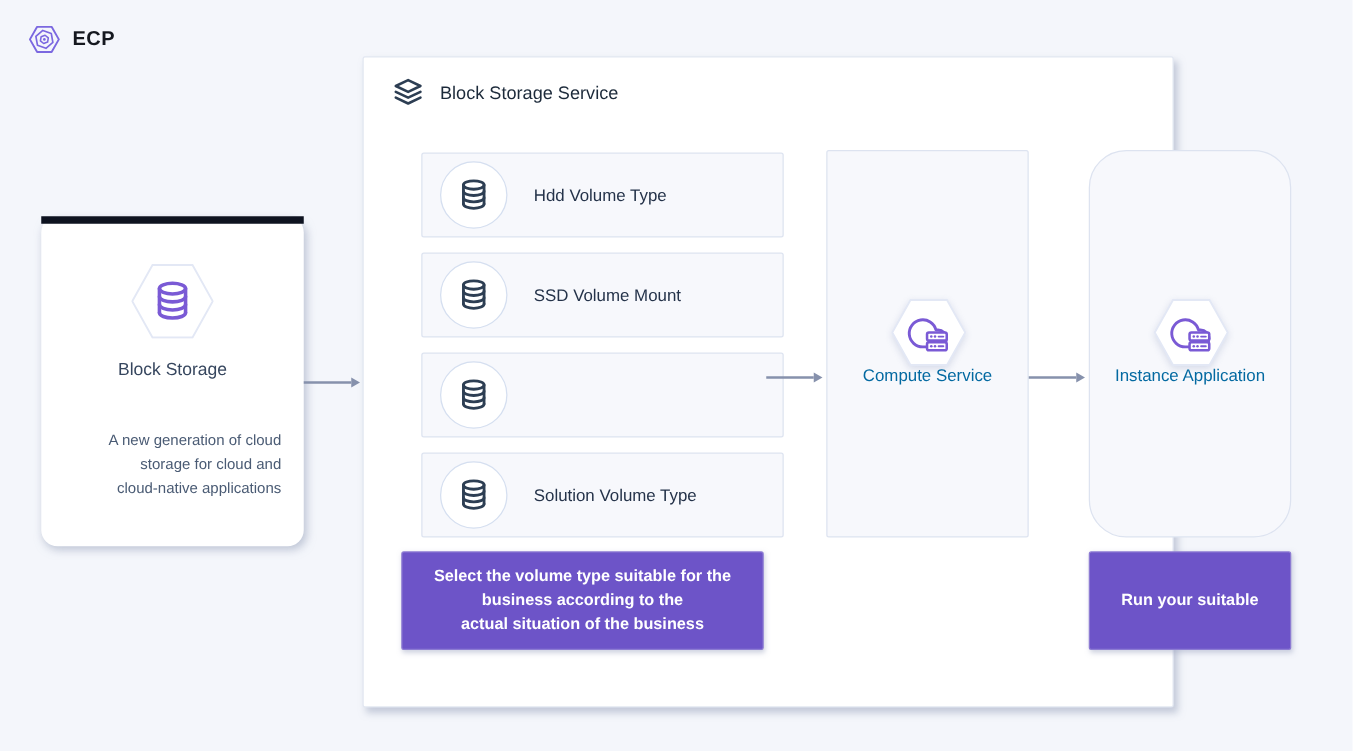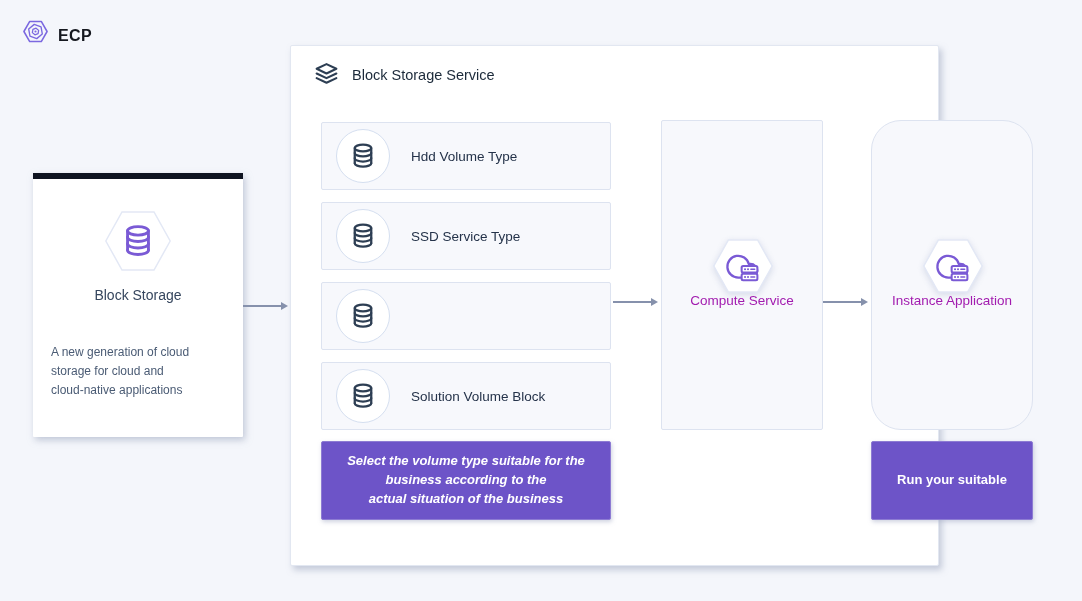--- a/index.html
+++ b/index.html
@@ -5,37 +5,37 @@
   html,body{margin:0;padding:0;}
   body{
     width:1082px;height:601px;
     background:#f4f6fb;
     font-family:"Liberation Sans","DejaVu Sans",sans-serif;
     overflow:hidden;
   }
   .stage{position:relative;width:1082px;height:601px;}
 
   
-  .logo{position:absolute;left:22px;top:18px;display:flex;align-items:flex-end;gap:9px;cursor:pointer;}
+  .logo{position:absolute;left:22px;top:18px;display:flex;align-items:center;gap:9px;cursor:pointer;}
   .logo-text{font-size:16px;font-weight:bold;color:#15181f;letter-spacing:.4px;}
 
   
   .left-card{
     position:absolute;left:33px;top:173px;width:210px;height:264px;
-    background:#ffffff;border-radius:1px;
+    background:#ffffff;border-radius:13px;
     box-shadow:2px 3px 7px rgba(148,158,184,.55);
   }
   .left-card .topbar{position:absolute;left:0;top:0;width:100%;height:6px;background:#0e1320;}
   .left-card .hex-wrap{position:absolute;left:72px;top:38px;}
   .left-card .title{
     position:absolute;left:0;top:114px;width:100%;text-align:center;
     font-size:14px;color:#36465e;
   }
   .left-card .desc{
-    position:absolute;left:18px;top:170px;width:174px;text-align:left;
+    position:absolute;left:18px;top:170px;width:174px;text-align:right;
     font-size:12px;line-height:1.6;color:#4a5b74;white-space:pre-line;
   }
 
   
   .arrow{position:absolute;height:2px;background:#8691ac;}
   .arrow::after{
     content:"";position:absolute;right:-7px;top:-3px;
     border-left:7px solid #8691ac;border-top:4px solid transparent;border-bottom:4px solid transparent;
   }
 
@@ -43,56 +43,56 @@
   .panel{
     position:absolute;left:290px;top:45px;width:649px;height:521px;
     background:#ffffff;border:1px solid #e2e7f1;border-radius:2px;
     box-shadow:3px 4px 6px rgba(150,160,185,.5);
     box-sizing:border-box;
   }
   .panel-header{position:absolute;left:22px;top:16px;display:flex;align-items:center;gap:12px;}
   .panel-title{font-size:14.5px;color:#1c2a3a;}
 
   
-  .vcol{position:absolute;left:30px;top:76px;width:290px;}
+  .vcol{position:absolute;left:46px;top:76px;width:290px;}
   .vcard{
     position:relative;width:290px;height:68px;margin-bottom:12px;
     background:#f7f8fc;border:1px solid #dde3f0;border-radius:2px;
     box-sizing:border-box;display:flex;align-items:center;
   }
   .vcircle{
     width:52px;height:52px;margin-left:14px;border-radius:50%;
     background:#ffffff;border:1px solid #d5dff0;
     display:flex;align-items:center;justify-content:center;flex:0 0 auto;
   }
   .vlabel{margin-left:21px;font-size:13.5px;color:#25334a;}
 
   
   .bigbox{
     position:absolute;top:74px;width:162px;height:310px;
     background:#f7f8fc;border:1px solid #dde3f0;border-radius:2px;box-sizing:border-box;
   }
   .bigbox .hex-wrap{position:absolute;left:51px;top:118px;filter:drop-shadow(0 2px 3px rgba(175,184,210,.45));}
   .bigbox .blabel{
     position:absolute;left:0;top:172px;width:100%;text-align:center;
-    font-size:13.5px;color:#a21caf;
+    font-size:13.5px;color:#0369a1;
   }
   .box-compute{left:370px;}
   .box-instance{left:580px;border-radius:30px;}
 
   
   .banner{
     position:absolute;top:395px;height:79px;
     background:#6d54c8;border:1px solid #8d7bd3;border-radius:2px;box-sizing:border-box;
     display:flex;align-items:center;justify-content:center;
     color:#ffffff;font-size:13px;font-weight:600;line-height:1.45;text-align:center;
     white-space:pre-line;
     box-shadow:1px 2px 4px rgba(160,168,195,.5);
   }
-  .banner-volume{left:30px;width:290px;font-style:italic;}
+  .banner-volume{left:30px;width:290px;}
   .banner-mount{left:370px;width:162px;}
   .banner-run{left:580px;width:162px;}
 
   
   .ic-navy{stroke:#2d3e53;fill:none;}
   .ic-purple{stroke:#7a5ad5;fill:none;}
   .hex-shell{fill:#ffffff;stroke:#e3e8f5;stroke-width:1.5;}
 </style>
 </head>
 <body>
@@ -172,50 +172,50 @@
           <svg width="30" height="30" viewBox="0 0 24 24" class="ic-navy">
             <g stroke-width="1.8" stroke-linecap="round" fill="none">
               <ellipse cx="12" cy="5.6" rx="6.6" ry="2.7"></ellipse>
               <path d="M5.4 5.6 V17.8 M18.6 5.6 V17.8"></path>
               <path d="M5.4 17.8 a6.6 2.7 0 0 0 13.2 0"></path>
               <path d="M5.4 9.6 a6.6 2.7 0 0 0 13.2 0"></path>
               <path d="M5.4 13.7 a6.6 2.7 0 0 0 13.2 0"></path>
             </g>
           </svg>
         </div>
-        <span class="vlabel">SSD Service Type</span>
-      </div>
-
-      <div class="vcard">
-        <div class="vcircle">
-          <svg width="30" height="30" viewBox="0 0 24 24" class="ic-navy">
-            <g stroke-width="1.8" stroke-linecap="round" fill="none">
-              <ellipse cx="12" cy="5.6" rx="6.6" ry="2.7"></ellipse>
-              <path d="M5.4 5.6 V17.8 M18.6 5.6 V17.8"></path>
-              <path d="M5.4 17.8 a6.6 2.7 0 0 0 13.2 0"></path>
-              <path d="M5.4 9.6 a6.6 2.7 0 0 0 13.2 0"></path>
-              <path d="M5.4 13.7 a6.6 2.7 0 0 0 13.2 0"></path>
-            </g>
-          </svg>
-        </div>
-      </div>
-
-      <div class="vcard">
-        <div class="vcircle">
-          <svg width="30" height="30" viewBox="0 0 24 24" class="ic-navy">
-            <g stroke-width="1.8" stroke-linecap="round" fill="none">
-              <ellipse cx="12" cy="5.6" rx="6.6" ry="2.7"></ellipse>
-              <path d="M5.4 5.6 V17.8 M18.6 5.6 V17.8"></path>
-              <path d="M5.4 17.8 a6.6 2.7 0 0 0 13.2 0"></path>
-              <path d="M5.4 9.6 a6.6 2.7 0 0 0 13.2 0"></path>
-              <path d="M5.4 13.7 a6.6 2.7 0 0 0 13.2 0"></path>
-            </g>
-          </svg>
-        </div>
-        <span class="vlabel">Solution Volume Block</span>
+        <span class="vlabel">SSD Volume Mount</span>
+      </div>
+
+      <div class="vcard">
+        <div class="vcircle">
+          <svg width="30" height="30" viewBox="0 0 24 24" class="ic-navy">
+            <g stroke-width="1.8" stroke-linecap="round" fill="none">
+              <ellipse cx="12" cy="5.6" rx="6.6" ry="2.7"></ellipse>
+              <path d="M5.4 5.6 V17.8 M18.6 5.6 V17.8"></path>
+              <path d="M5.4 17.8 a6.6 2.7 0 0 0 13.2 0"></path>
+              <path d="M5.4 9.6 a6.6 2.7 0 0 0 13.2 0"></path>
+              <path d="M5.4 13.7 a6.6 2.7 0 0 0 13.2 0"></path>
+            </g>
+          </svg>
+        </div>
+      </div>
+
+      <div class="vcard">
+        <div class="vcircle">
+          <svg width="30" height="30" viewBox="0 0 24 24" class="ic-navy">
+            <g stroke-width="1.8" stroke-linecap="round" fill="none">
+              <ellipse cx="12" cy="5.6" rx="6.6" ry="2.7"></ellipse>
+              <path d="M5.4 5.6 V17.8 M18.6 5.6 V17.8"></path>
+              <path d="M5.4 17.8 a6.6 2.7 0 0 0 13.2 0"></path>
+              <path d="M5.4 9.6 a6.6 2.7 0 0 0 13.2 0"></path>
+              <path d="M5.4 13.7 a6.6 2.7 0 0 0 13.2 0"></path>
+            </g>
+          </svg>
+        </div>
+        <span class="vlabel">Solution Volume Type</span>
       </div>
     </div>
 
     <div class="banner banner-volume">Select the volume type suitable for the
 business according to the
 actual situation of the business</div>
 
     <div class="arrow" style="left:322px;top:255px;width:38px;"></div>
 
     <div class="bigbox box-compute">

